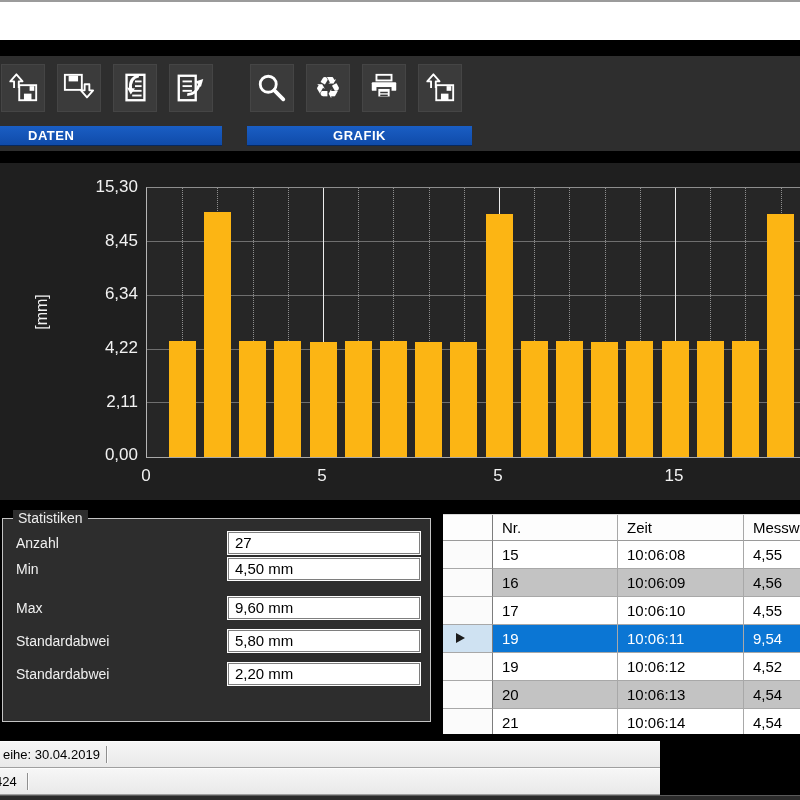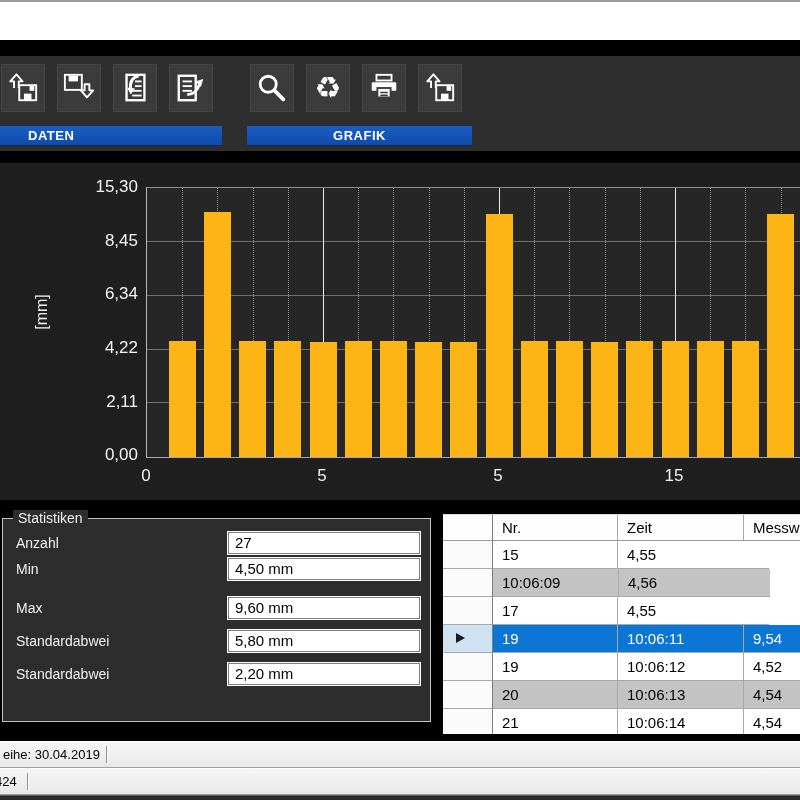--- a/index.html
+++ b/index.html
@@ -57,21 +57,21 @@
   .ghead .gcell{background:#fdfdfd;border-bottom:1px solid #9a9a9a;line-height:25px;}
   .grow-data .gcell{line-height:27px;background:#fff;}
   .grow-data.alt .gcell{background:#c3c3c3;}
   .grow-data.sel .gcell{background:#0b76d4;color:#fff;}
   .grow-data.sel .c-hdr{background:#cfe2f2;}
   .grow-data .c-hdr{background:#fbfbfb;}
   .grow-data.alt .c-hdr{background:#fbfbfb;}
   .tri{position:absolute;left:13px;top:8px;width:0;height:0;border-left:9px solid #1b1b1b;border-top:5.5px solid transparent;border-bottom:5.5px solid transparent;}
 
   
-  .sbar{left:0;width:800px;height:25px;background:linear-gradient(#f6f6f6,#e9e9e9);border-top:1px solid #fdfdfd;border-bottom:1px solid #9f9f9f;box-sizing:content-box;color:#000;font-size:13px;}
+  .sbar{left:0;width:660px;height:25px;background:linear-gradient(#f6f6f6,#e9e9e9);border-top:1px solid #fdfdfd;border-bottom:1px solid #9f9f9f;box-sizing:content-box;color:#000;font-size:13px;}
   .sbar1{top:741px;}
   .sbar2{top:768px;}
   .sbar .txt{position:absolute;top:0;line-height:25px;white-space:nowrap;}
   .sep{position:absolute;top:4px;height:17px;width:1px;background:#8f8f8f;border-right:1px solid #fcfcfc;}
   .bottom-strip{left:0;top:795px;width:800px;height:5px;background:#2b2b2b;border-top:1px solid #5a5a5a;box-sizing:border-box;}
 </style>
 </head>
 <body>
 
 <div class="abs title-strip"></div>
@@ -233,30 +233,33 @@
   <div class="grow ghead" style="top:0;height:26px;">
     <div class="gcell c-hdr"></div>
     <div class="gcell c-nr">Nr.</div>
     <div class="gcell c-zeit">Zeit</div>
     <div class="gcell c-mess">Messwert</div>
   </div>
 
   <div class="grow grow-data" style="top:26px;height:28px;">
     <div class="gcell c-hdr"></div>
     <div class="gcell c-nr">15</div>
+    <div class="gcell c-zeit">10:06:08</div>
     <div class="gcell c-mess">4,55</div>
   </div>
   <div class="grow grow-data alt" style="top:54px;height:28px;">
     <div class="gcell c-hdr"></div>
+    <div class="gcell c-nr">16</div>
     <div class="gcell c-zeit">10:06:09</div>
     <div class="gcell c-mess">4,56</div>
   </div>
   <div class="grow grow-data" style="top:82px;height:28px;">
     <div class="gcell c-hdr"></div>
     <div class="gcell c-nr">17</div>
+    <div class="gcell c-zeit">10:06:10</div>
     <div class="gcell c-mess">4,55</div>
   </div>
   <div class="grow grow-data sel" style="top:110px;height:28px;">
     <div class="gcell c-hdr">
         <span class="tri"></span>
       </div>
     <div class="gcell c-nr">19</div>
     <div class="gcell c-zeit">10:06:11</div>
     <div class="gcell c-mess">9,54</div>
   </div>

